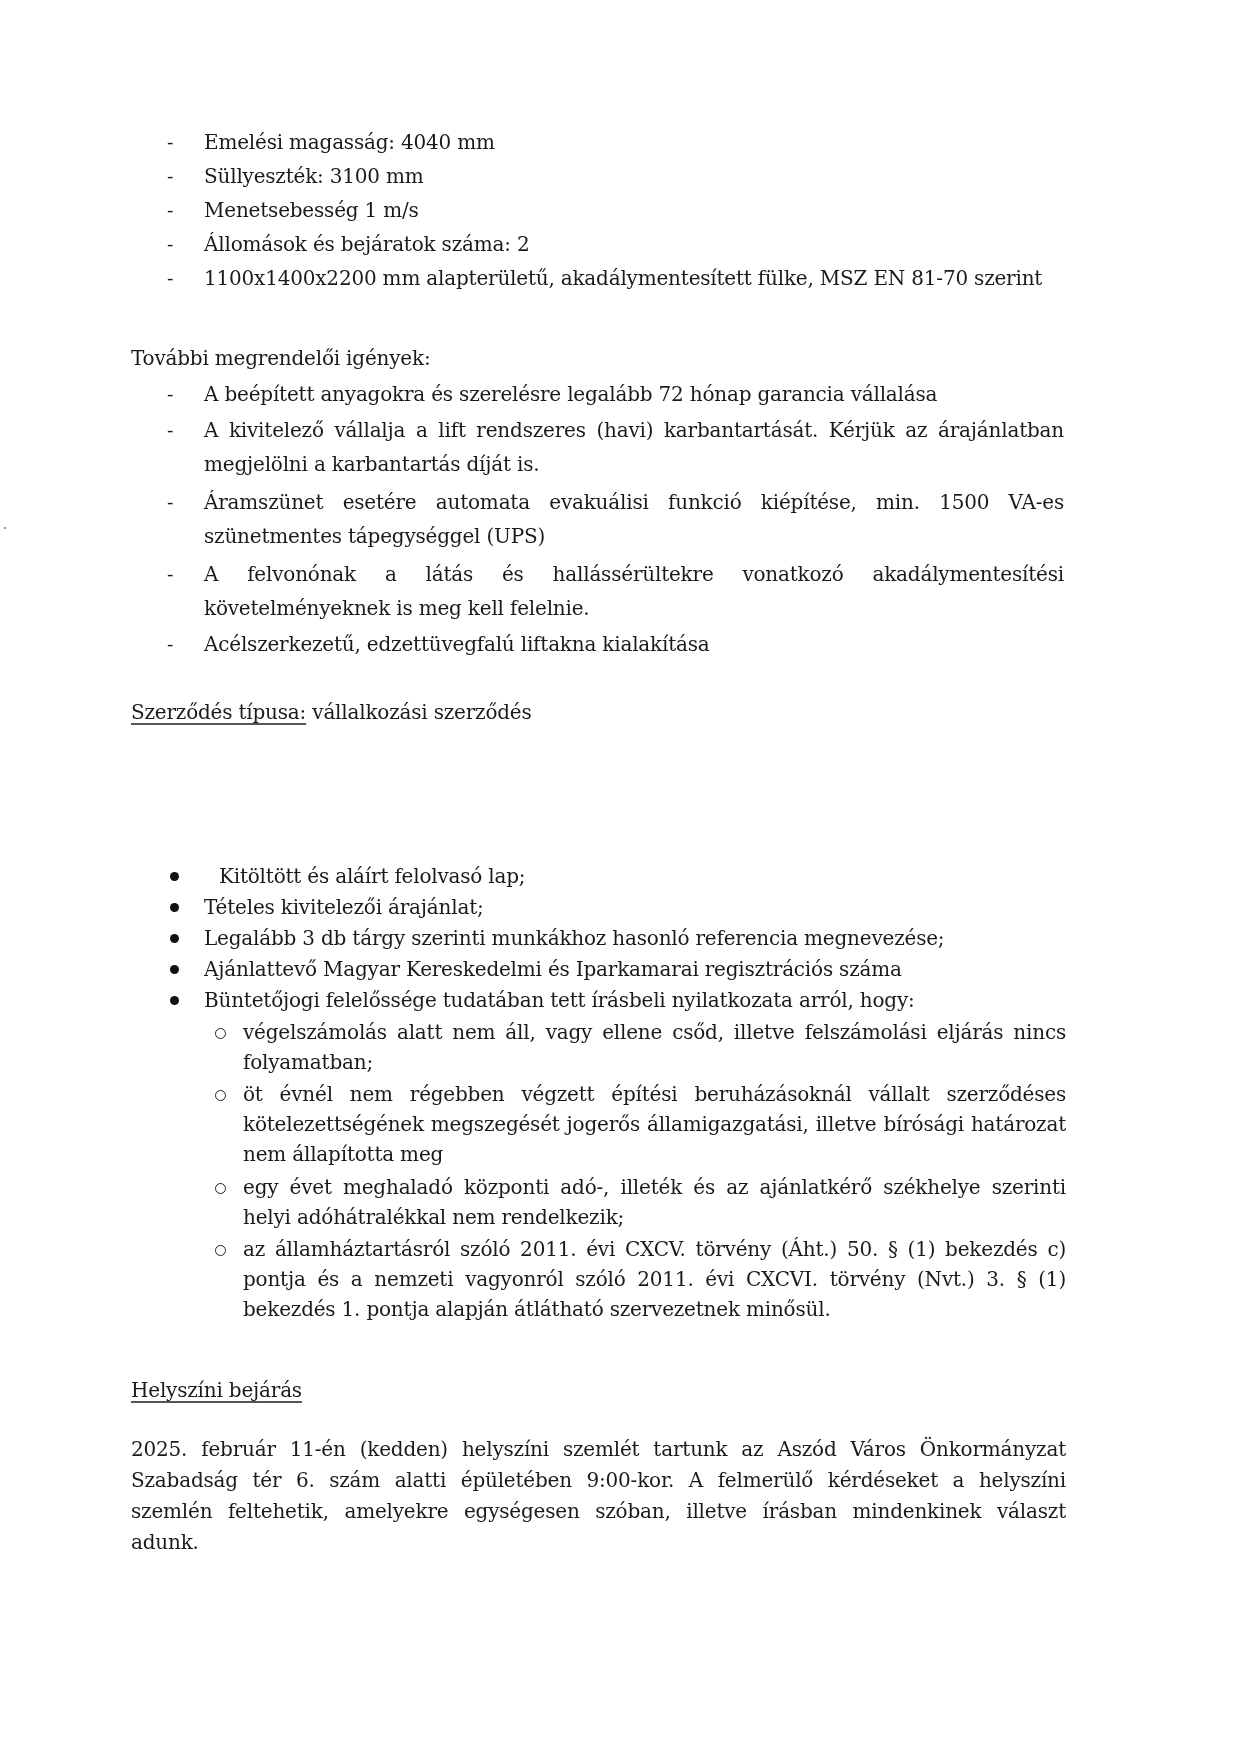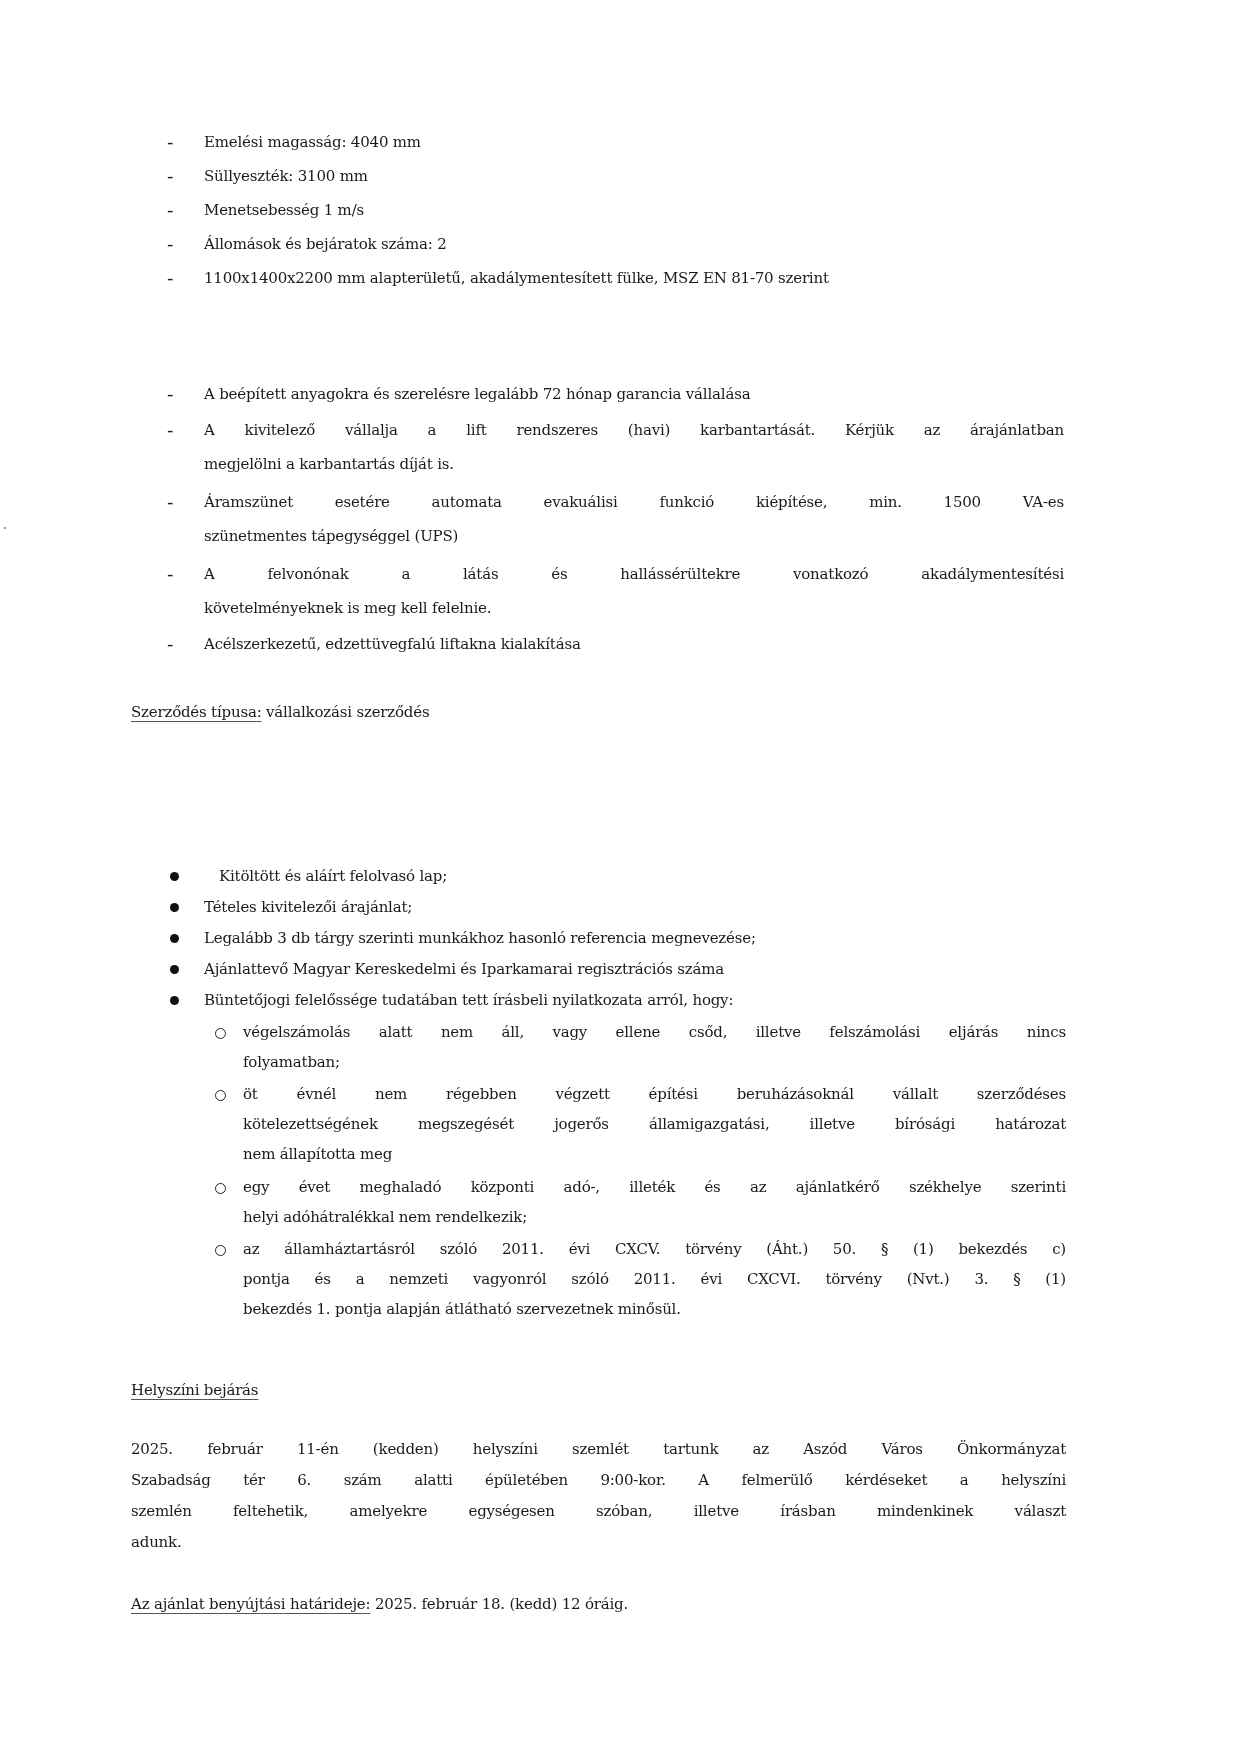--- a/index.html
+++ b/index.html
@@ -1,20 +1,20 @@
 <!DOCTYPE html>
 <html><head>
 <meta charset="utf-8">
 <style>
   html, body { margin: 0; padding: 0; background: #ffffff; }
   body { width: 1240px; height: 1755px; position: relative; overflow: hidden;
          font-family: "DejaVu Serif", "Liberation Serif", serif; color: #1a1a1a; }
   .page { position: absolute; left: 0; top: 0; width: 1240px; height: 1755px; }
   .abs { position: absolute; }
-  .t { font-size: 15px; line-height: 36px; white-space: nowrap; letter-spacing: -0.2px; }
+  .t { font-size: 20px; line-height: 36px; white-space: nowrap; letter-spacing: -0.2px; }
   .dash { position: absolute; left: 167px; font-size: 19px; }
   .dash-item { position: absolute; left: 204px; }
   .just { width: 860px; text-align: justify; text-align-last: left; white-space: normal; }
   .just-all { text-align-last: justify; }
   .u { text-decoration: underline; text-decoration-color: #555; text-underline-offset: 4px; }
   .b { font-weight: normal; }
   .bullet { position: absolute; left: 170px; width: 9px; height: 9px; border-radius: 50%; background: #111; }
   .circle { position: absolute; left: 215px; width: 9px; height: 9px; border-radius: 50%; border: 1.4px solid #222; }
   .dot-mark { position: absolute; left: 4px; top: 527px; width: 2px; height: 2px; background: #999; }
 </style>
@@ -31,20 +31,21 @@
     <span class="dash t" style="top:192px">-</span>
     <span class="dash-item t abs" style="top:192px">Menetsebesség 1 m/s</span>
     <span class="dash t" style="top:226px">-</span>
     <span class="dash-item t abs" style="top:226px">Állomások és bejáratok száma: 2</span>
     <span class="dash t" style="top:260px">-</span>
     <span class="dash-item t abs" style="top:260px">1100x1400x2200 mm alapterületű, akadálymentesített fülke, MSZ EN 81-70 szerint</span>
   </div>
 
   <div class="dot-mark"></div>
 
+  <div class="abs t" style="left:131px; top:340px">További megrendelői igények:</div>
   <div>
     <span class="dash t" style="top:376px">-</span>
     <span class="dash-item t abs" style="top:376px">A beépített anyagokra és szerelésre legalább 72 hónap garancia vállalása</span>
 
     <span class="dash t" style="top:412px">-</span>
     <div class="dash-item t abs just just-all" style="top:412px">A kivitelező vállalja a lift rendszeres (havi) karbantartását. Kérjük az árajánlatban</div>
     <div class="dash-item t abs" style="top:446px">megjelölni a karbantartás díját is.</div>
 
     <span class="dash t" style="top:484px">-</span>
     <div class="dash-item t abs just just-all" style="top:484px">Áramszünet esetére automata evakuálisi funkció kiépítése, min. 1500 VA-es</div>
@@ -98,17 +99,14 @@
   </div>
 
   <div class="abs t b u" style="left:131px; top:1372px">Helyszíni bejárás</div>
   <div>
     <div class="abs t just just-all" style="left:131px; top:1431px; width:935px"><span class="b">2025. február 11-én (kedden)</span><span> helyszíni szemlét tartunk az Aszód Város Önkormányzat</span></div>
     <div class="abs t just just-all" style="left:131px; top:1462px; width:935px"><span>Szabadság tér 6. szám alatti épületében </span><span class="b">9:00-kor</span><span>. A felmerülő kérdéseket a helyszíni</span></div>
     <div class="abs t just just-all" style="left:131px; top:1493px; width:935px">szemlén feltehetik, amelyekre egységesen szóban, illetve írásban mindenkinek választ</div>
     <div class="abs t" style="left:131px; top:1524px">adunk.</div>
   </div>
 
-  <div class="abs t b" style="left:131px; top:1586px">
-    <span class="u">Az ajánlat benyújtási határideje:</span><span> 2025. február 18. (kedd) 12 óráig.</span>
-  </div>
 
 </div>
 
 </body></html>

